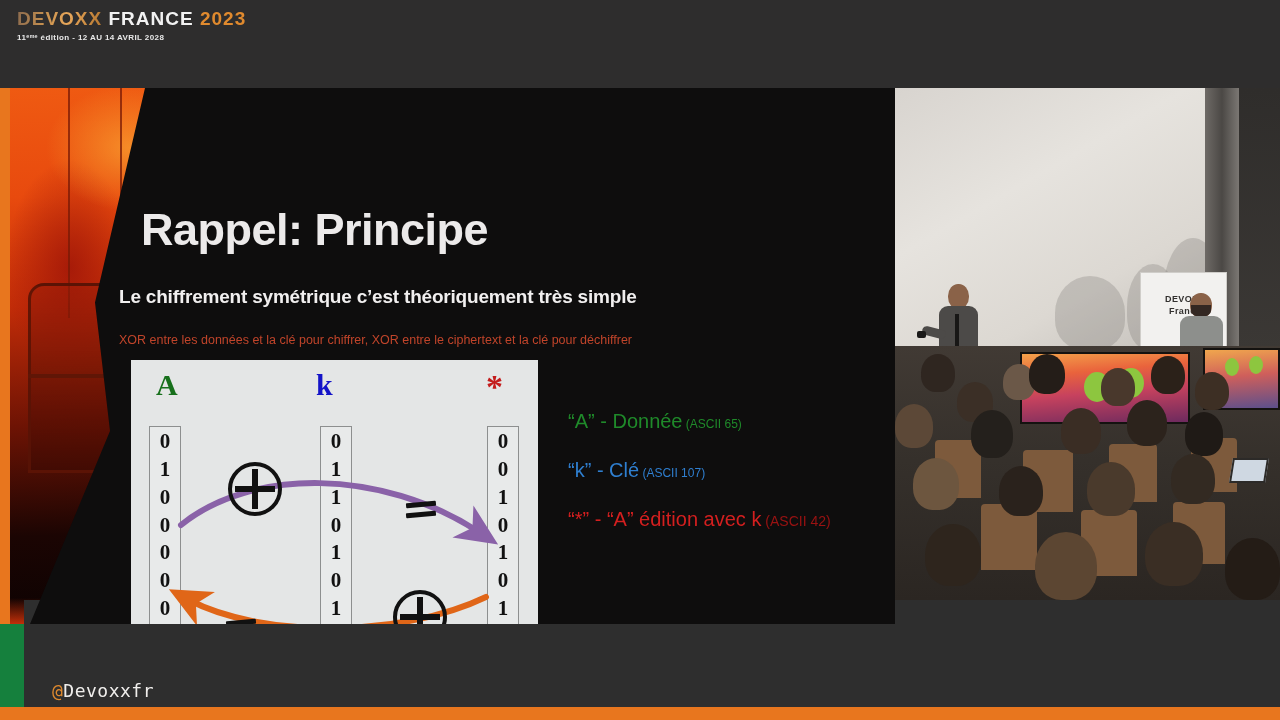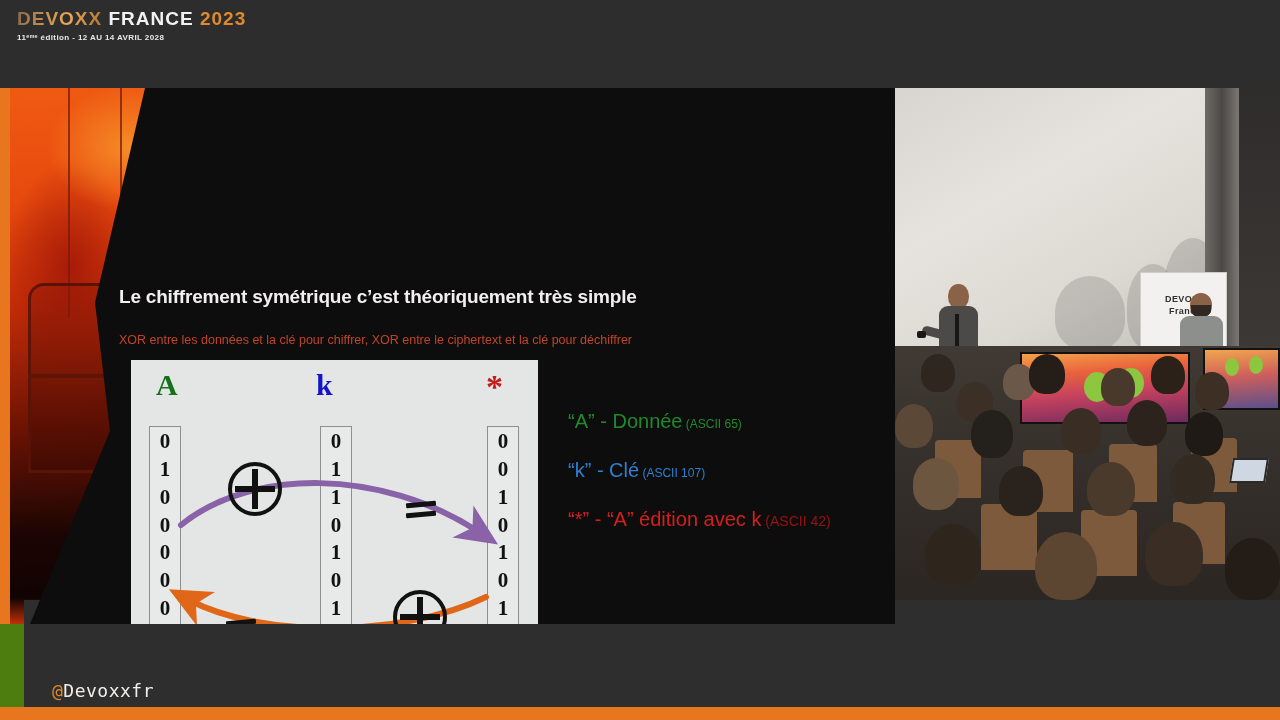--- a/index.html
+++ b/index.html
@@ -1,19 +1,19 @@
 <!DOCTYPE html>
 <html><head>
 <meta charset="utf-8">
 <style>
   * { margin:0; padding:0; box-sizing:border-box; }
   html,body { width:1280px; height:720px; overflow:hidden; background:#2b2b2b; }
   body { font-family:"Liberation Sans", sans-serif; }
 
-  #stage { position:relative; width:1232px; height:720px; background:#4d7c0f; }
+  #stage { position:relative; width:1232px; height:720px; background:#15803d; }
 
   
   #header { position:absolute; left:0; top:0; width:1280px; height:88px; background:#2e2d2d; }
   #brand { position:absolute; left:17px; top:9px; }
   .brand-line { font-weight:bold; letter-spacing:1px; white-space:nowrap; }
   #brand-main { font-size:19px; line-height:20px; }
   #brand-devoxx { color:#c8893f;
       background:linear-gradient(100deg,#8a6a4e 0%,#c9924f 35%,#e8a75a 60%,#b4762f 100%);
       -webkit-background-clip:text; background-clip:text; -webkit-text-fill-color:transparent; }
   #brand-france { color:#f2f2f2; }
@@ -182,20 +182,21 @@
       <div class="panelline" style="left:58px"></div>
       <div class="panelline" style="left:110px"></div>
       <div class="panelline" style="left:168px"></div>
       <div class="crate"></div>
       <div class="floorglow"></div>
     </div>
 
     <div id="slide-dark"></div>
 
     <div id="slide-content">
+      <div id="slide-title">Rappel: Principe</div>
       <div id="slide-subtitle">Le chiffrement symétrique c’est théoriquement très simple</div>
       <div id="slide-note">XOR entre les données et la clé pour chiffrer, XOR entre le ciphertext et la clé pour déchiffrer</div>
 
       <div id="xor-panel">
 
         <div class="col-head" id="head-a">A</div>
         <div class="col-head" id="head-k">k</div>
         <div class="col-head" id="head-c">*</div>
 
         <div class="bit-col" id="col-a">

